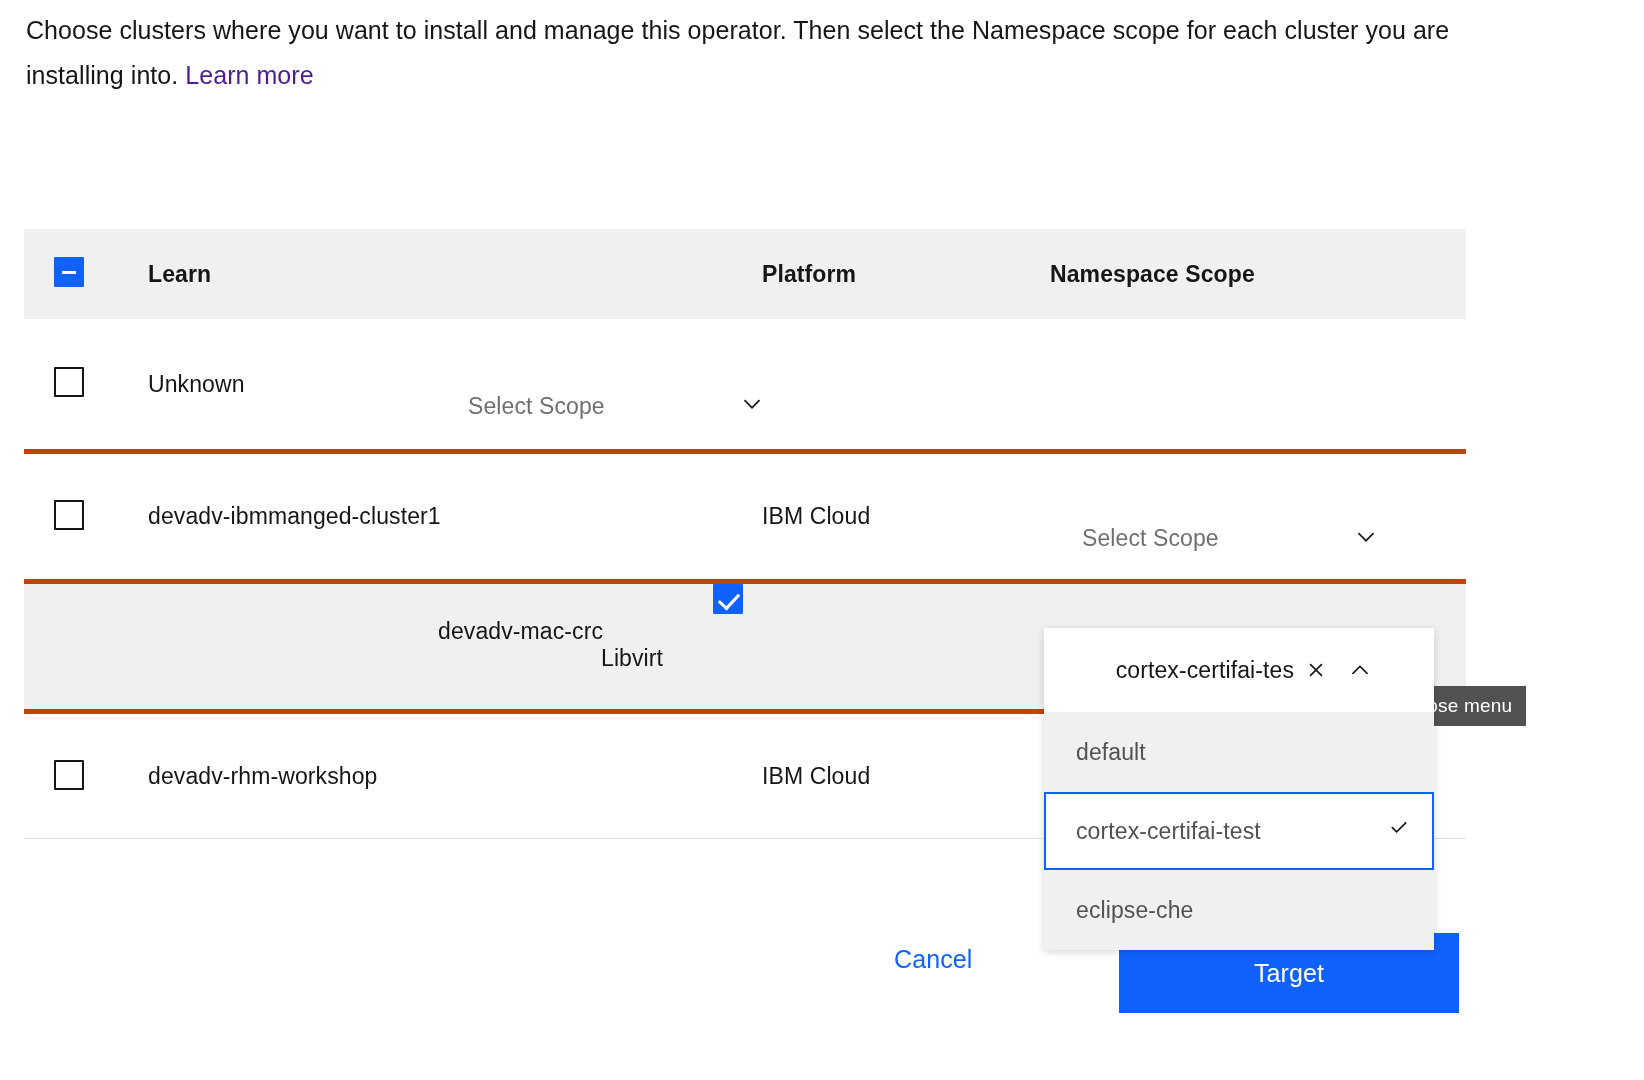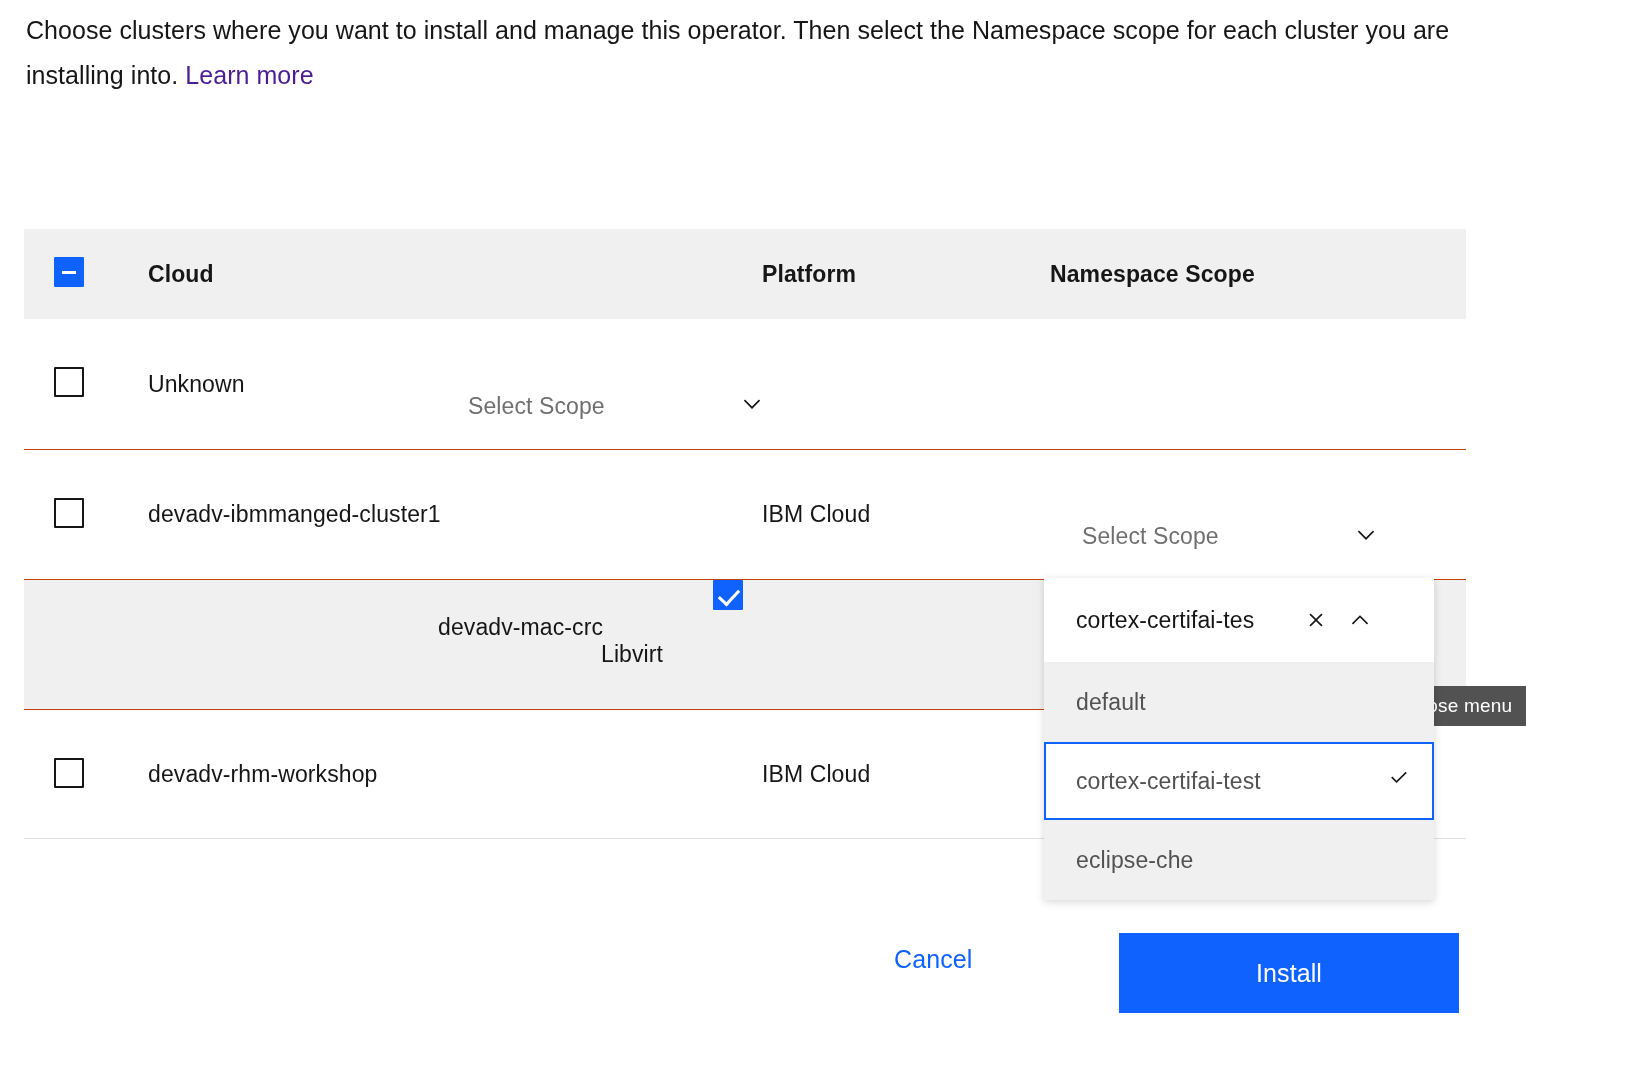--- a/index.html
+++ b/index.html
@@ -55,21 +55,21 @@
     display: flex;
     align-items: center;
     height: 90px;
     background: #f0f0f0;
   }
   .trow {
     display: flex;
     align-items: center;
     height: 130px;
     background: #ffffff;
-    border-top: 1px solid #c2410c;
+    border-top: 5px solid #c2410c;
     position: relative;
   }
   .trow.selected { background: #f0f0f0; flex-direction: column; }
   .trow.first { border-top: none; }
 
   .c-check { width: 124px; padding-left: 30px; flex: none; }
   .c-name  { width: 614px; flex: none; }
   .c-plat  { width: 288px; flex: none; }
   .c-scope { flex: 1 1 auto; position: relative; }
 
@@ -132,24 +132,25 @@
   .scope-placeholder {
     font-size: 23px;
     color: #6f6f6f;
     letter-spacing: 0.1px;
   }
   .chev { flex: none; }
 
   
   .dropdown-open {
     position: absolute;
-    left: 1044px; top: 578px;
+    left: 1044px; top: 628px;
     width: 390px;
     z-index: 40;
     box-shadow: 0 2px 8px rgba(0,0,0,0.16);
+    text-align: right;
   }
   .dd-field {
     display: flex;
     align-items: center;
     height: 84px;
     background: #ffffff;
     padding: 0 14px 0 32px;
     cursor: pointer;
   }
   .dd-value {
@@ -250,21 +251,21 @@
     <p class="desc"><span>Choose clusters where you want to install and manage this operator. Then select the Namespace scope for each cluster you are installing into. </span><a class="learn-more" href="#">Learn more</a></p>
   </div>
 
   <div class="table">
 
     <div class="thead">
       <div class="c-check">
         <span class="cbox indeterminate"></span>
       </div>
       <div class="c-name">
-        <span class="th-label">Cloud</span>
+        <span class="th-label">Learn</span>
       </div>
       <div class="c-plat">
         <span class="th-label">Platform</span>
       </div>
       <div class="c-scope">
         <span class="th-label">Namespace Scope</span>
       </div>
     </div>
 
     <div class="trow first">
@@ -365,15 +366,15 @@
             </svg>
         </span>
       </li>
       <li class="dd-item">
         <span>eclipse-che</span>
       </li>
     </ul>
   </div>
 
   <button class="btn-cancel">Cancel</button>
-  <button class="btn-install">Install</button>
+  <button class="btn-install">Target</button>
 
 </div>
 
 </body></html>

